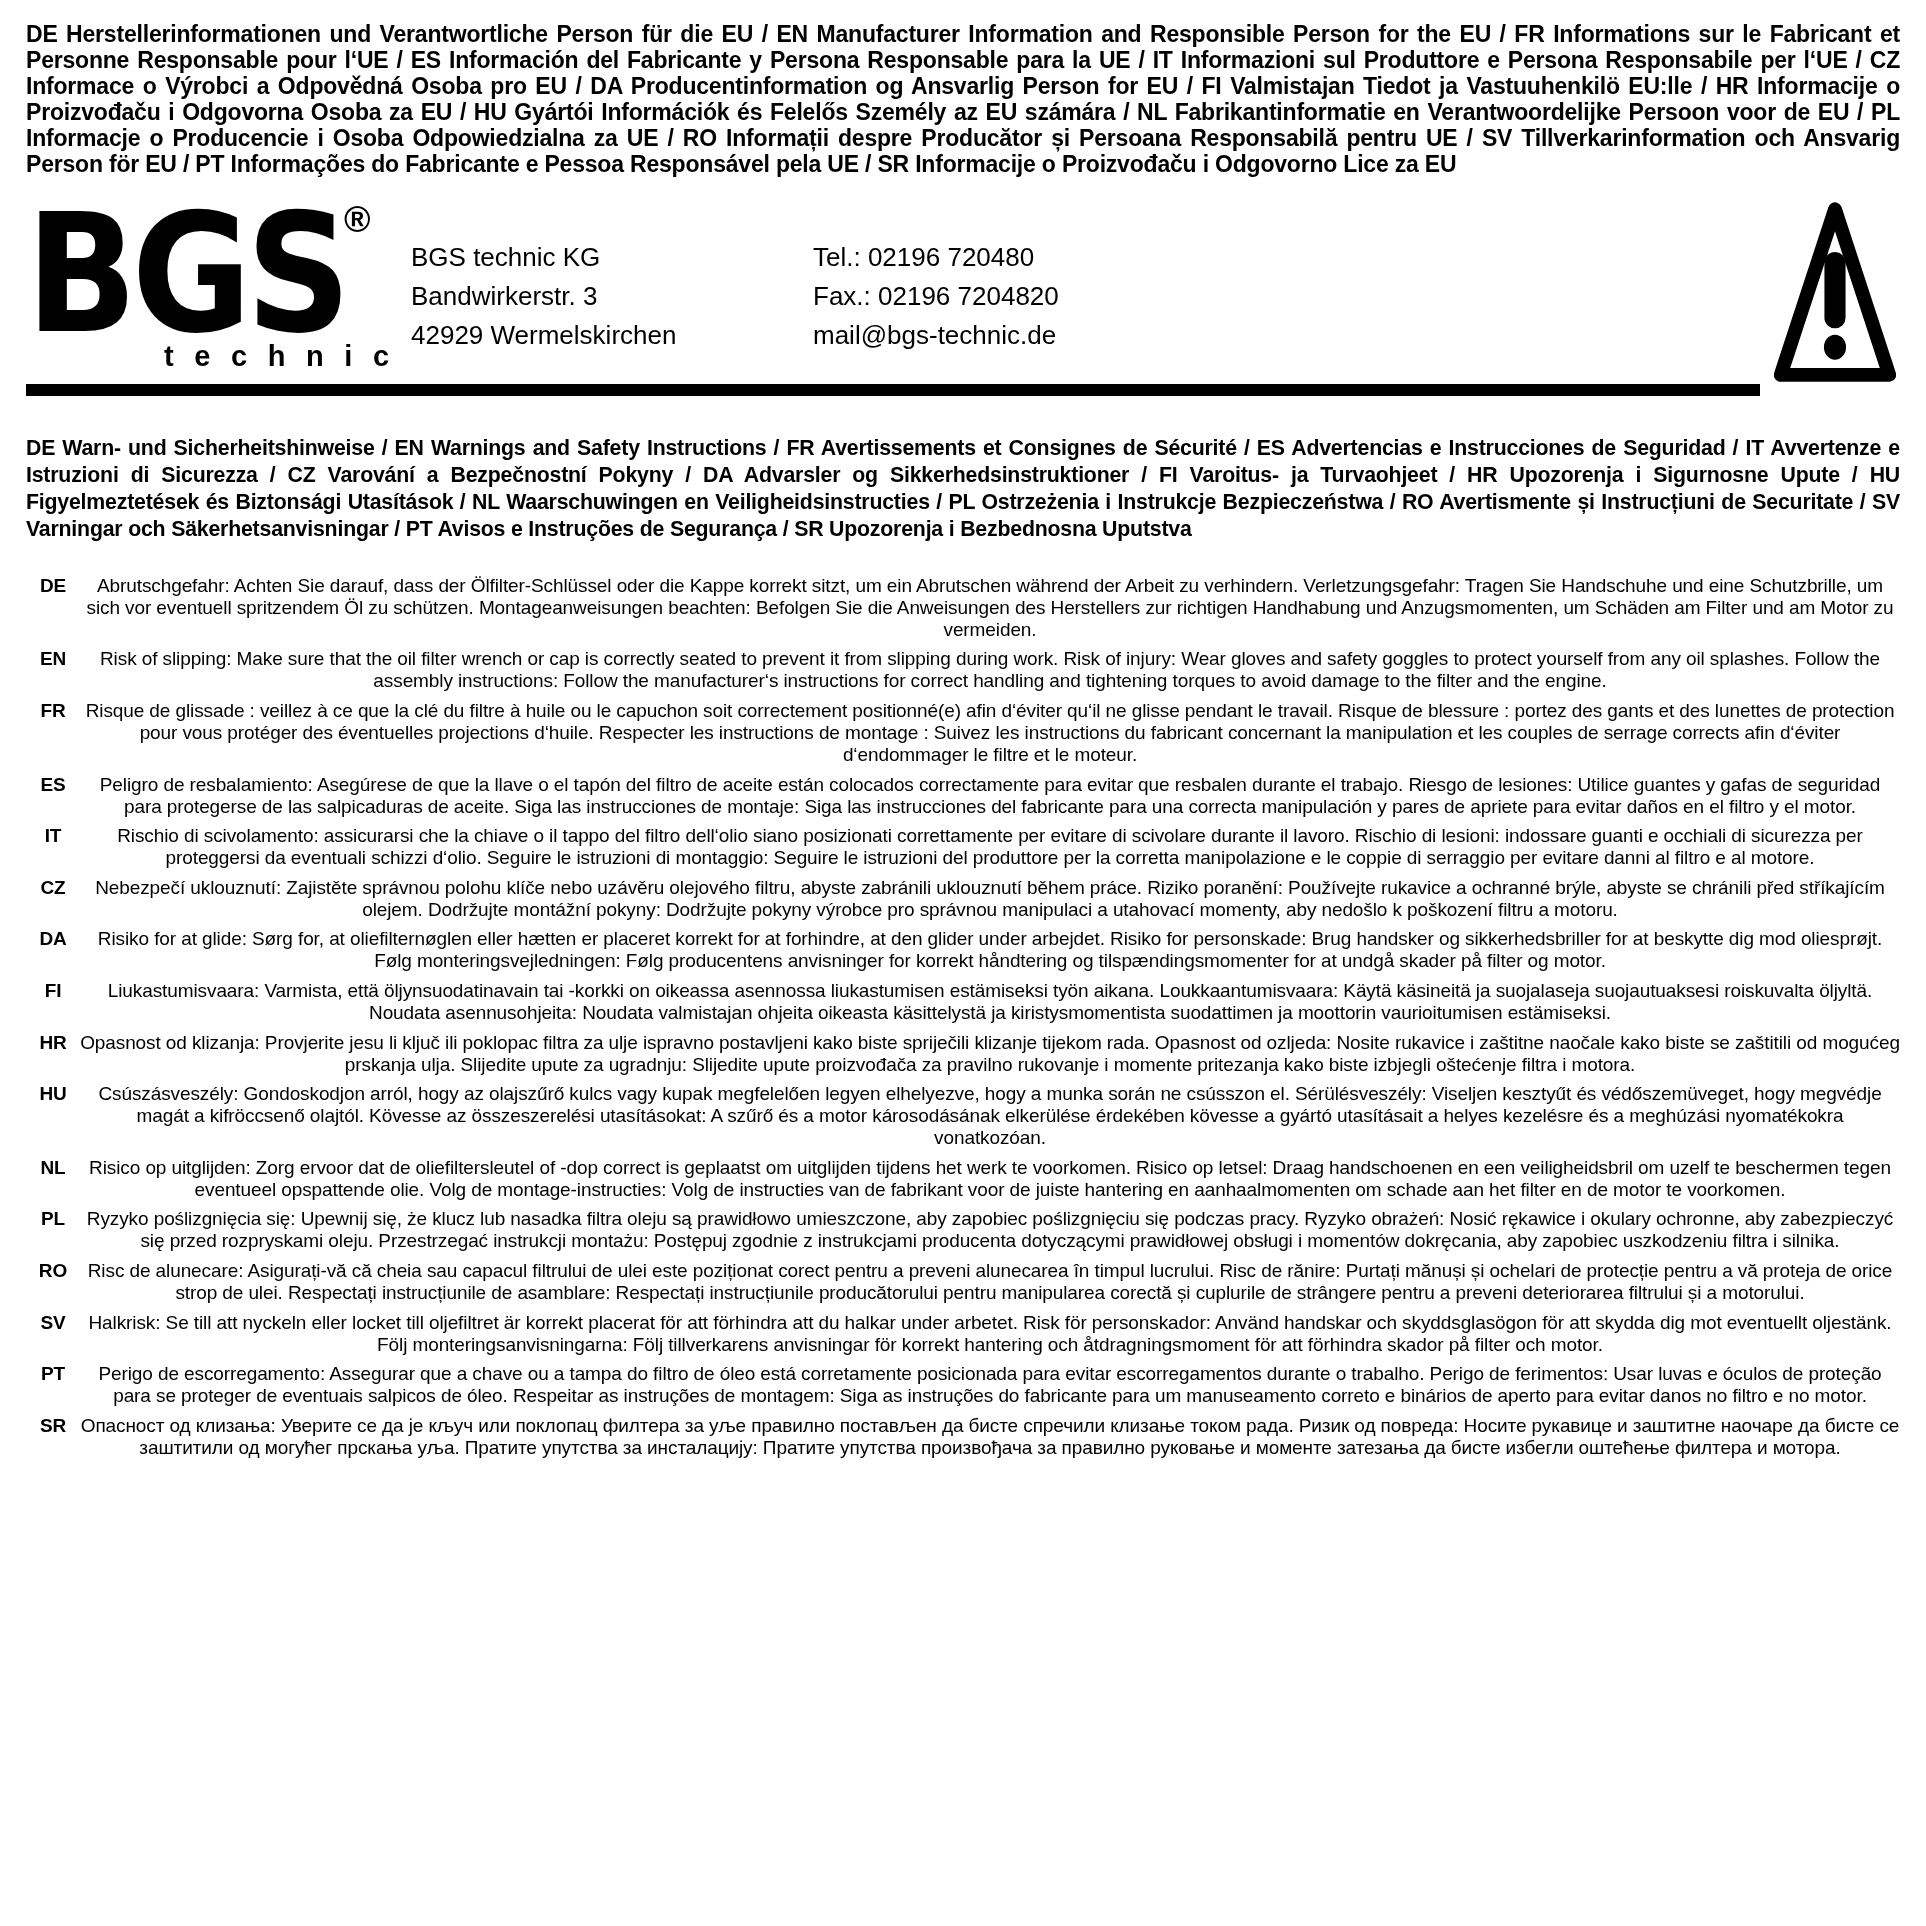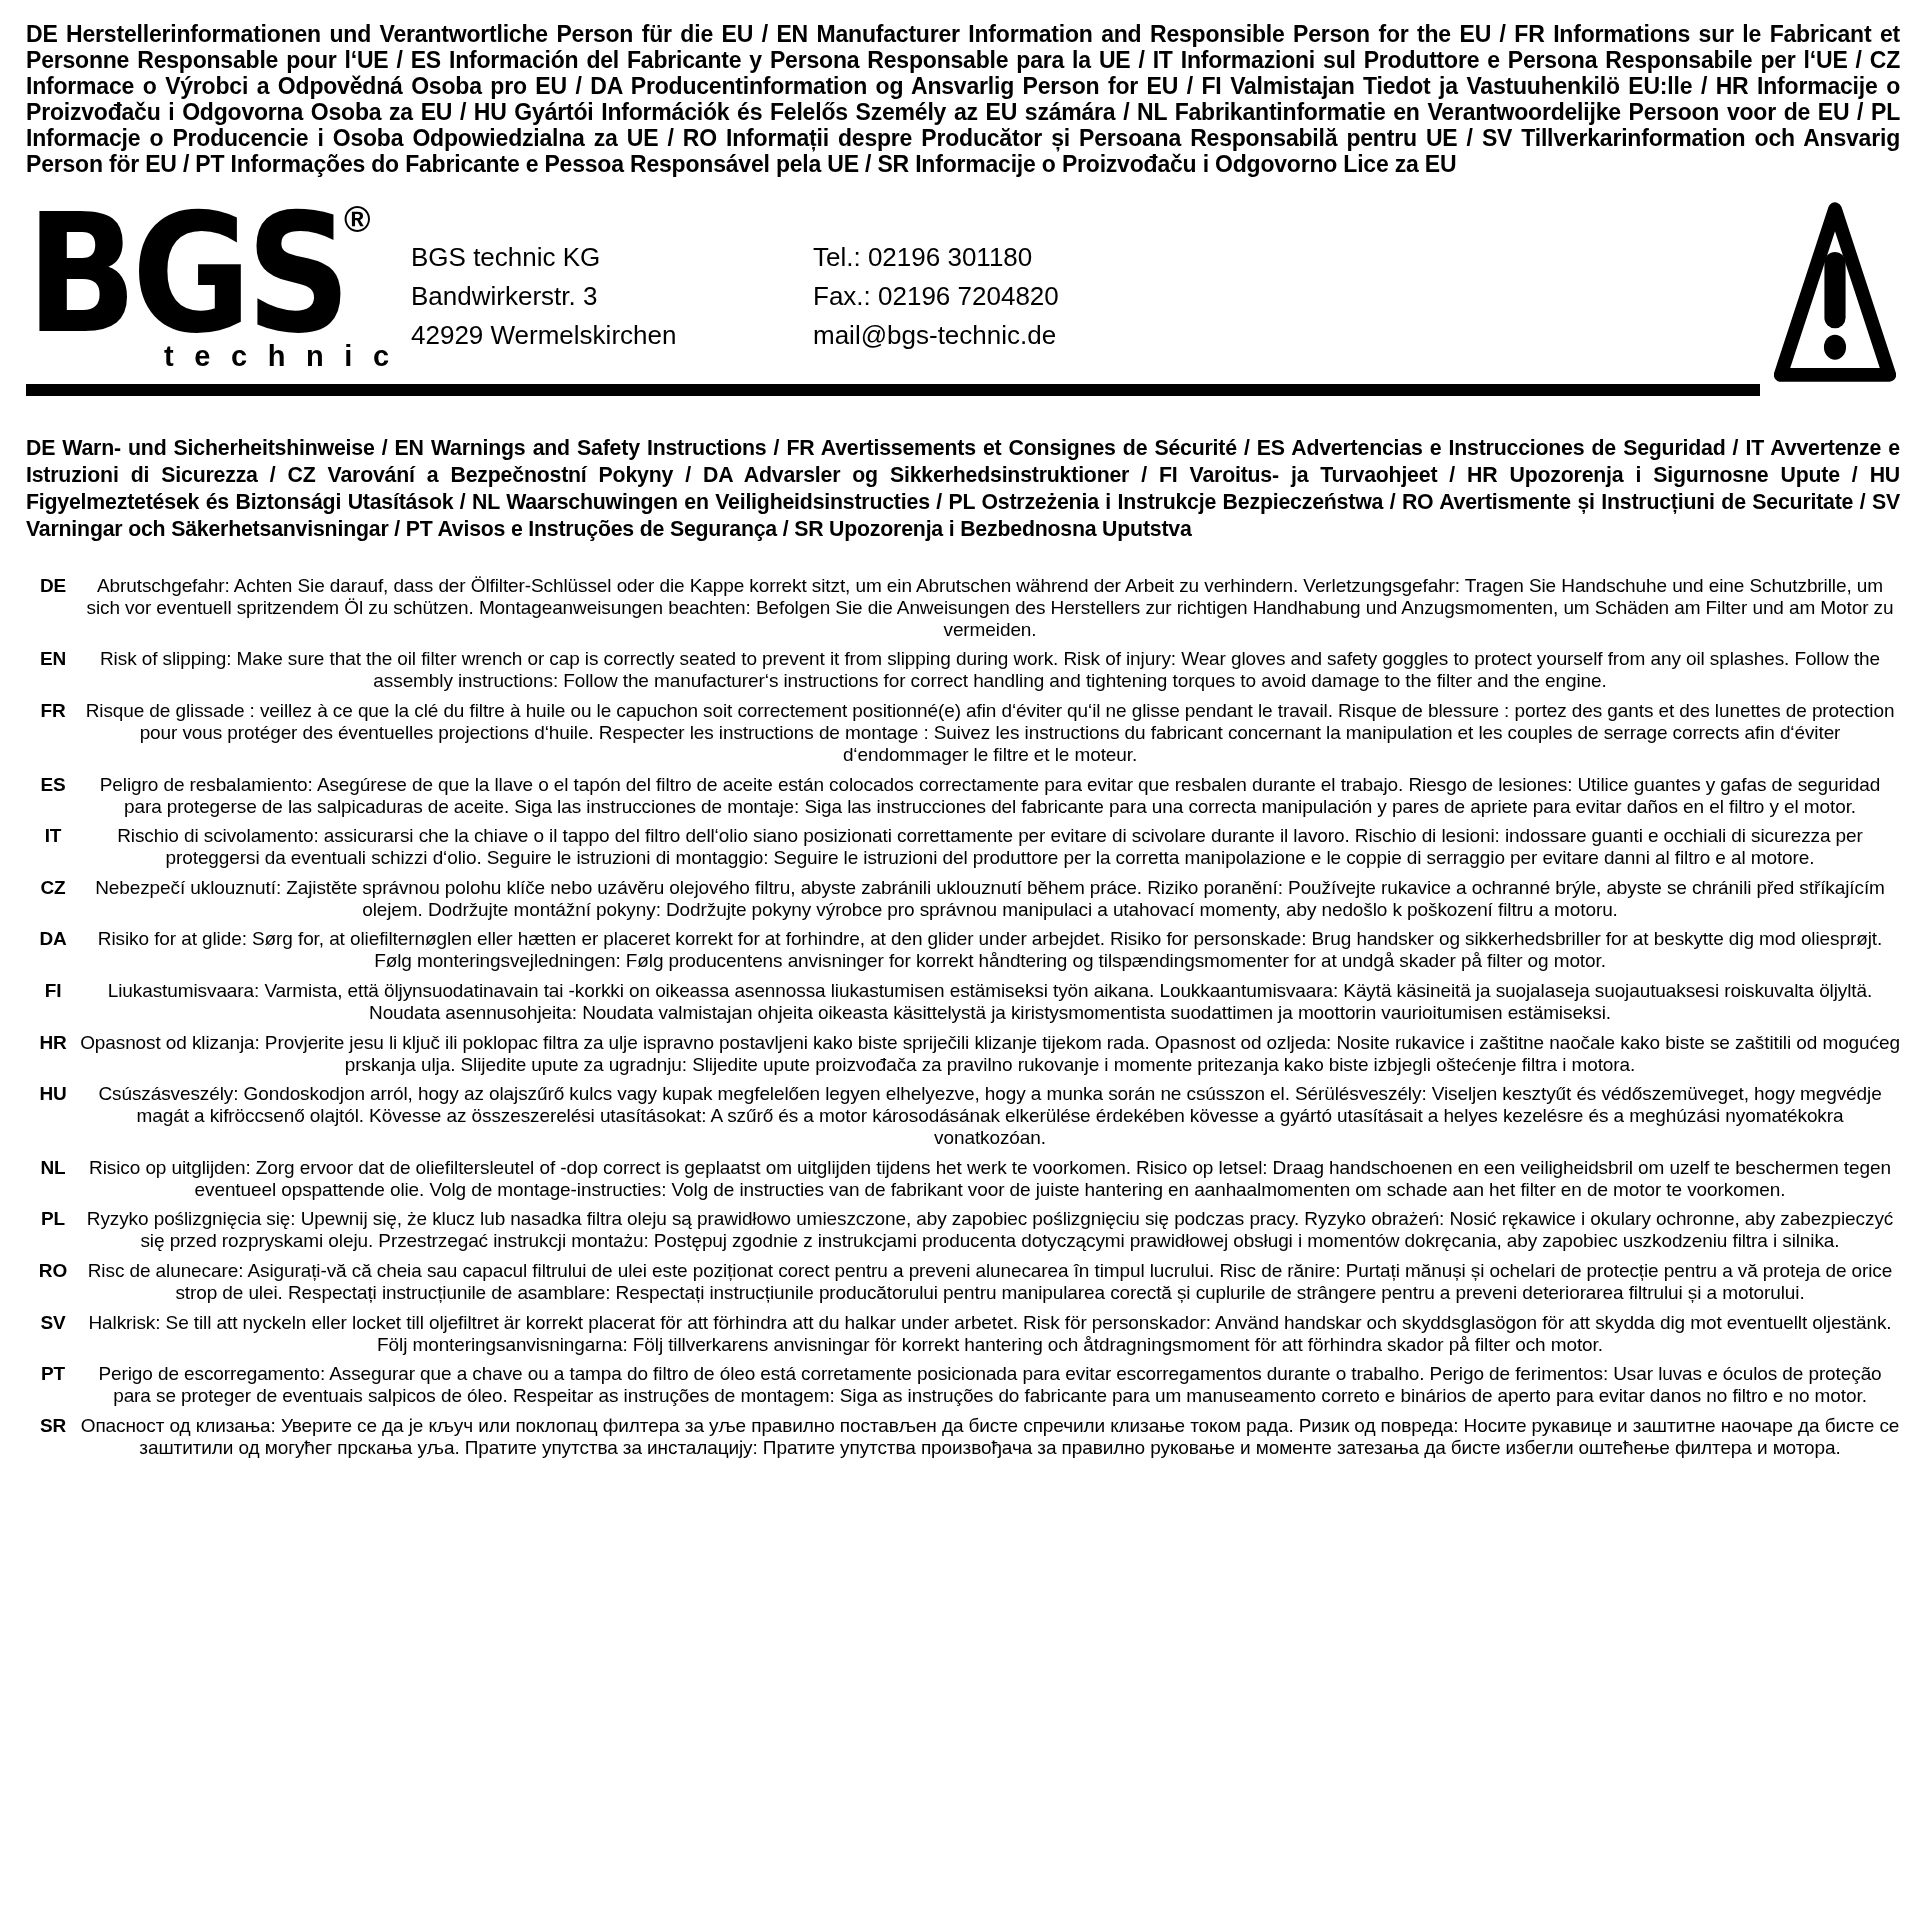--- a/index.html
+++ b/index.html
@@ -93,21 +93,21 @@
     <span class="logo-mark">BGS</span>
     <span class="logo-reg">®</span>
     <div class="logo-sub">technic</div>
   </div>
   <div class="addr-col">
     <div>BGS technic KG</div>
     <div>Bandwirkerstr. 3</div>
     <div>42929 Wermelskirchen</div>
   </div>
   <div class="contact-col">
-    <div>Tel.: 02196 301180</div>
+    <div>Tel.: 02196 720480</div>
     <div>Fax.: 02196 7204820</div>
     <div>mail@bgs-technic.de</div>
   </div>
   <div class="warn-triangle">
     <svg width="122" height="184" viewBox="0 0 66 100" xmlns="http://www.w3.org/2000/svg">
       <path d="M33 5 L62.5 95 L3.5 95 Z" fill="none" stroke="#000" stroke-width="7.5" stroke-linejoin="round"></path>
       <path d="M33 34 L33 64" stroke="#000" stroke-width="11.5" stroke-linecap="round"></path>
       <ellipse cx="33" cy="80" rx="6" ry="6.8" fill="#000"></ellipse>
     </svg>
   </div>

